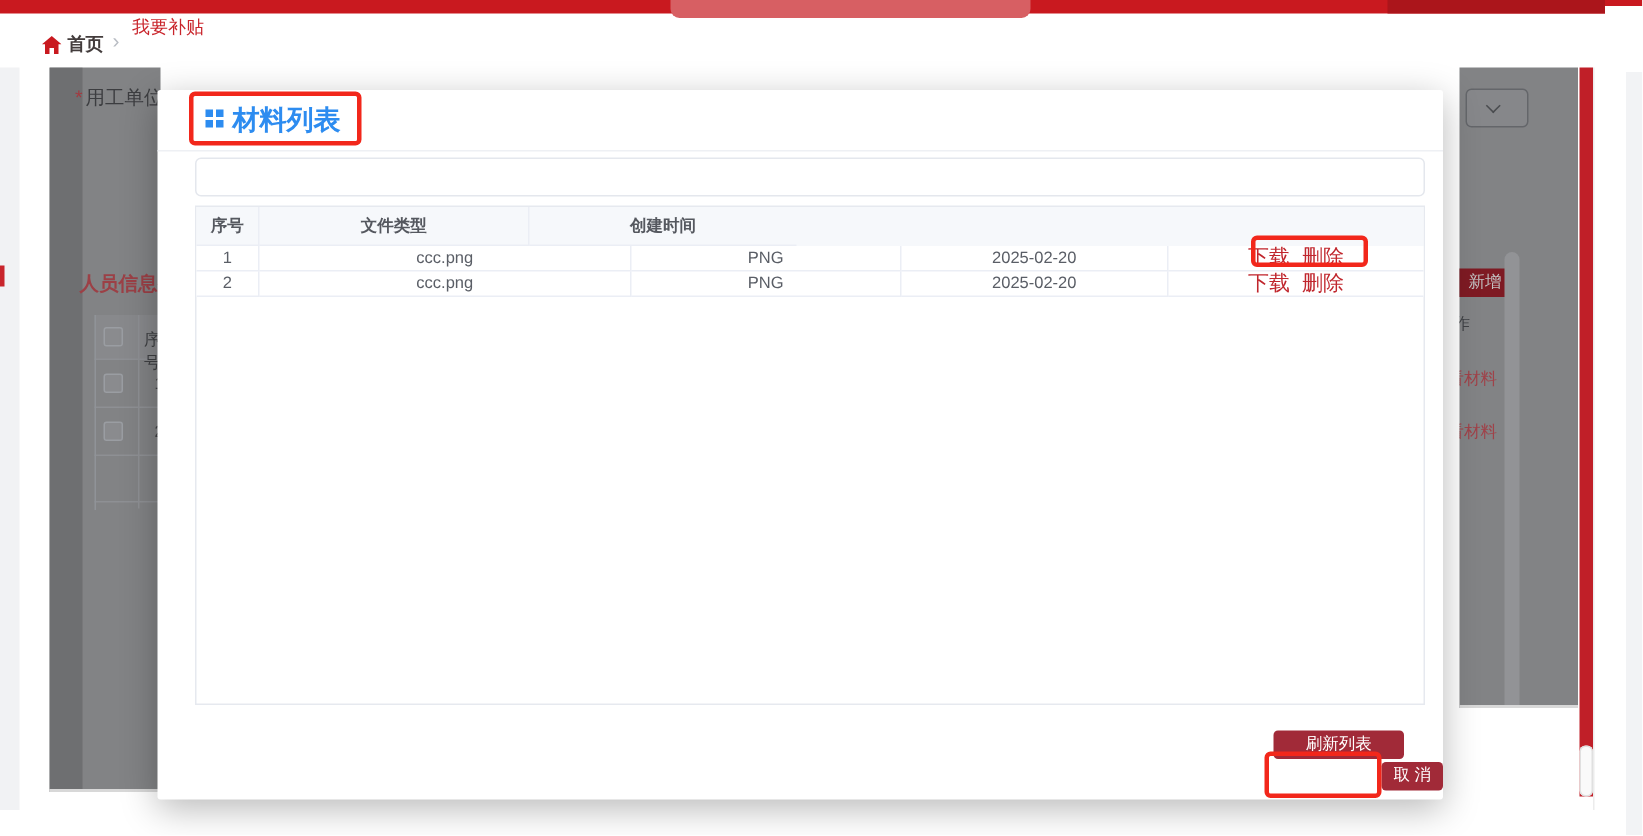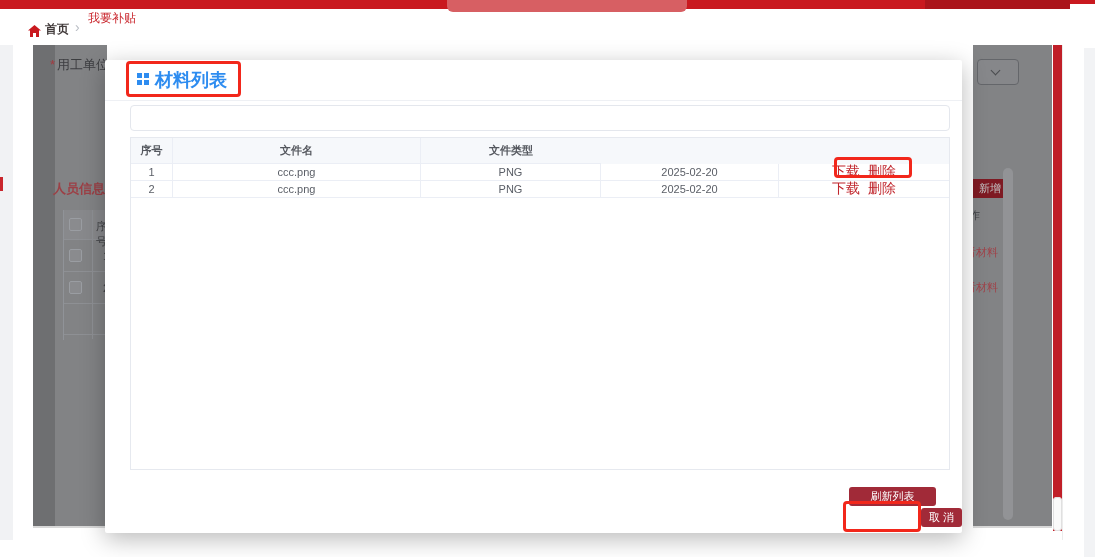--- a/index.html
+++ b/index.html
@@ -21,21 +21,21 @@
   .crumb-b { left:88px; top:10px; font-size:12px; color:#c9252c; }
 
   .left-strip { left:0; top:45px; width:13px; height:495px; background:#f1f2f4; }
   .red-sliver { left:0; top:177px; width:3px; height:14px; background:#c9252c; }
   .right-divider { left:1062px; top:45px; width:1px; height:495px; background:#ececec; }
   .right-strip { left:1084px; top:48px; width:11px; height:509px; background:#f2f3f5; }
 
   
   .bg-col { background:#828385; overflow:hidden; border-bottom:2px solid #d8d8d8; }
   .bg-left { left:33px; top:45px; width:74px; height:483px; }
-  .bg-right { left:973px; top:45px; width:79px; height:483px;text-decoration:underline; }
+  .bg-right { left:973px; top:45px; width:79px; height:427px;text-decoration:underline; }
   .bg-sidebar { left:0; top:0; width:22px; height:483px; background:#6e6f71; }
   .bg-form-label { left:17px; top:11px; font-size:13px; color:#3c3d40; white-space:nowrap; }
   .bg-required { color:#a33a40; margin-right:2px; }
   .bg-section-title { left:20px; top:135px; font-size:13px; font-weight:bold; color:#9c4046; white-space:nowrap; }
   .bg-thead { left:30px; top:165px; width:60px; height:30px; background:#88898c; border-bottom:1px solid #8e9094; }
   .bg-row { width:60px; height:32px; border-bottom:1px solid #8e9094; left:30px; }
   .bg-vline { left:59px; top:165px; width:1px; height:129px; background:#8e9094; }
   .bg-checkbox { width:13px; height:13px; border:1px solid #9a9da2; background:#8a8b8e; border-radius:2px; }
   .bg-no-label { font-size:11px; color:#3f4043; }
   .bg-select { left:4px; top:14px; width:42px; height:26px; border:1px solid #64666a; border-radius:4px; background:#86878a; }
@@ -140,22 +140,22 @@
         <span></span>
         <span></span>
       </div>
     <div class="abs modal-title">材料列表</div>
     <div class="abs modal-divider"></div>
     <div class="abs toolbar-card"></div>
 
     <div class="abs mtable">
       <div class="mrow head">
         <div class="mcell c1">序号</div>
-        <div class="mcell c2">文件名</div>
         <div class="mcell c3">文件类型</div>
+        <div class="mcell c4">创建时间</div>
       </div>
       <div class="mrow body">
         <div class="mcell c1">1</div>
         <div class="mcell c2">ccc.png</div>
         <div class="mcell c3">PNG</div>
         <div class="mcell c4">2025-02-20</div>
         <div class="mcell c5">
           <span class="op-link">下载</span>
           <span class="op-link">删除</span>
         </div>

